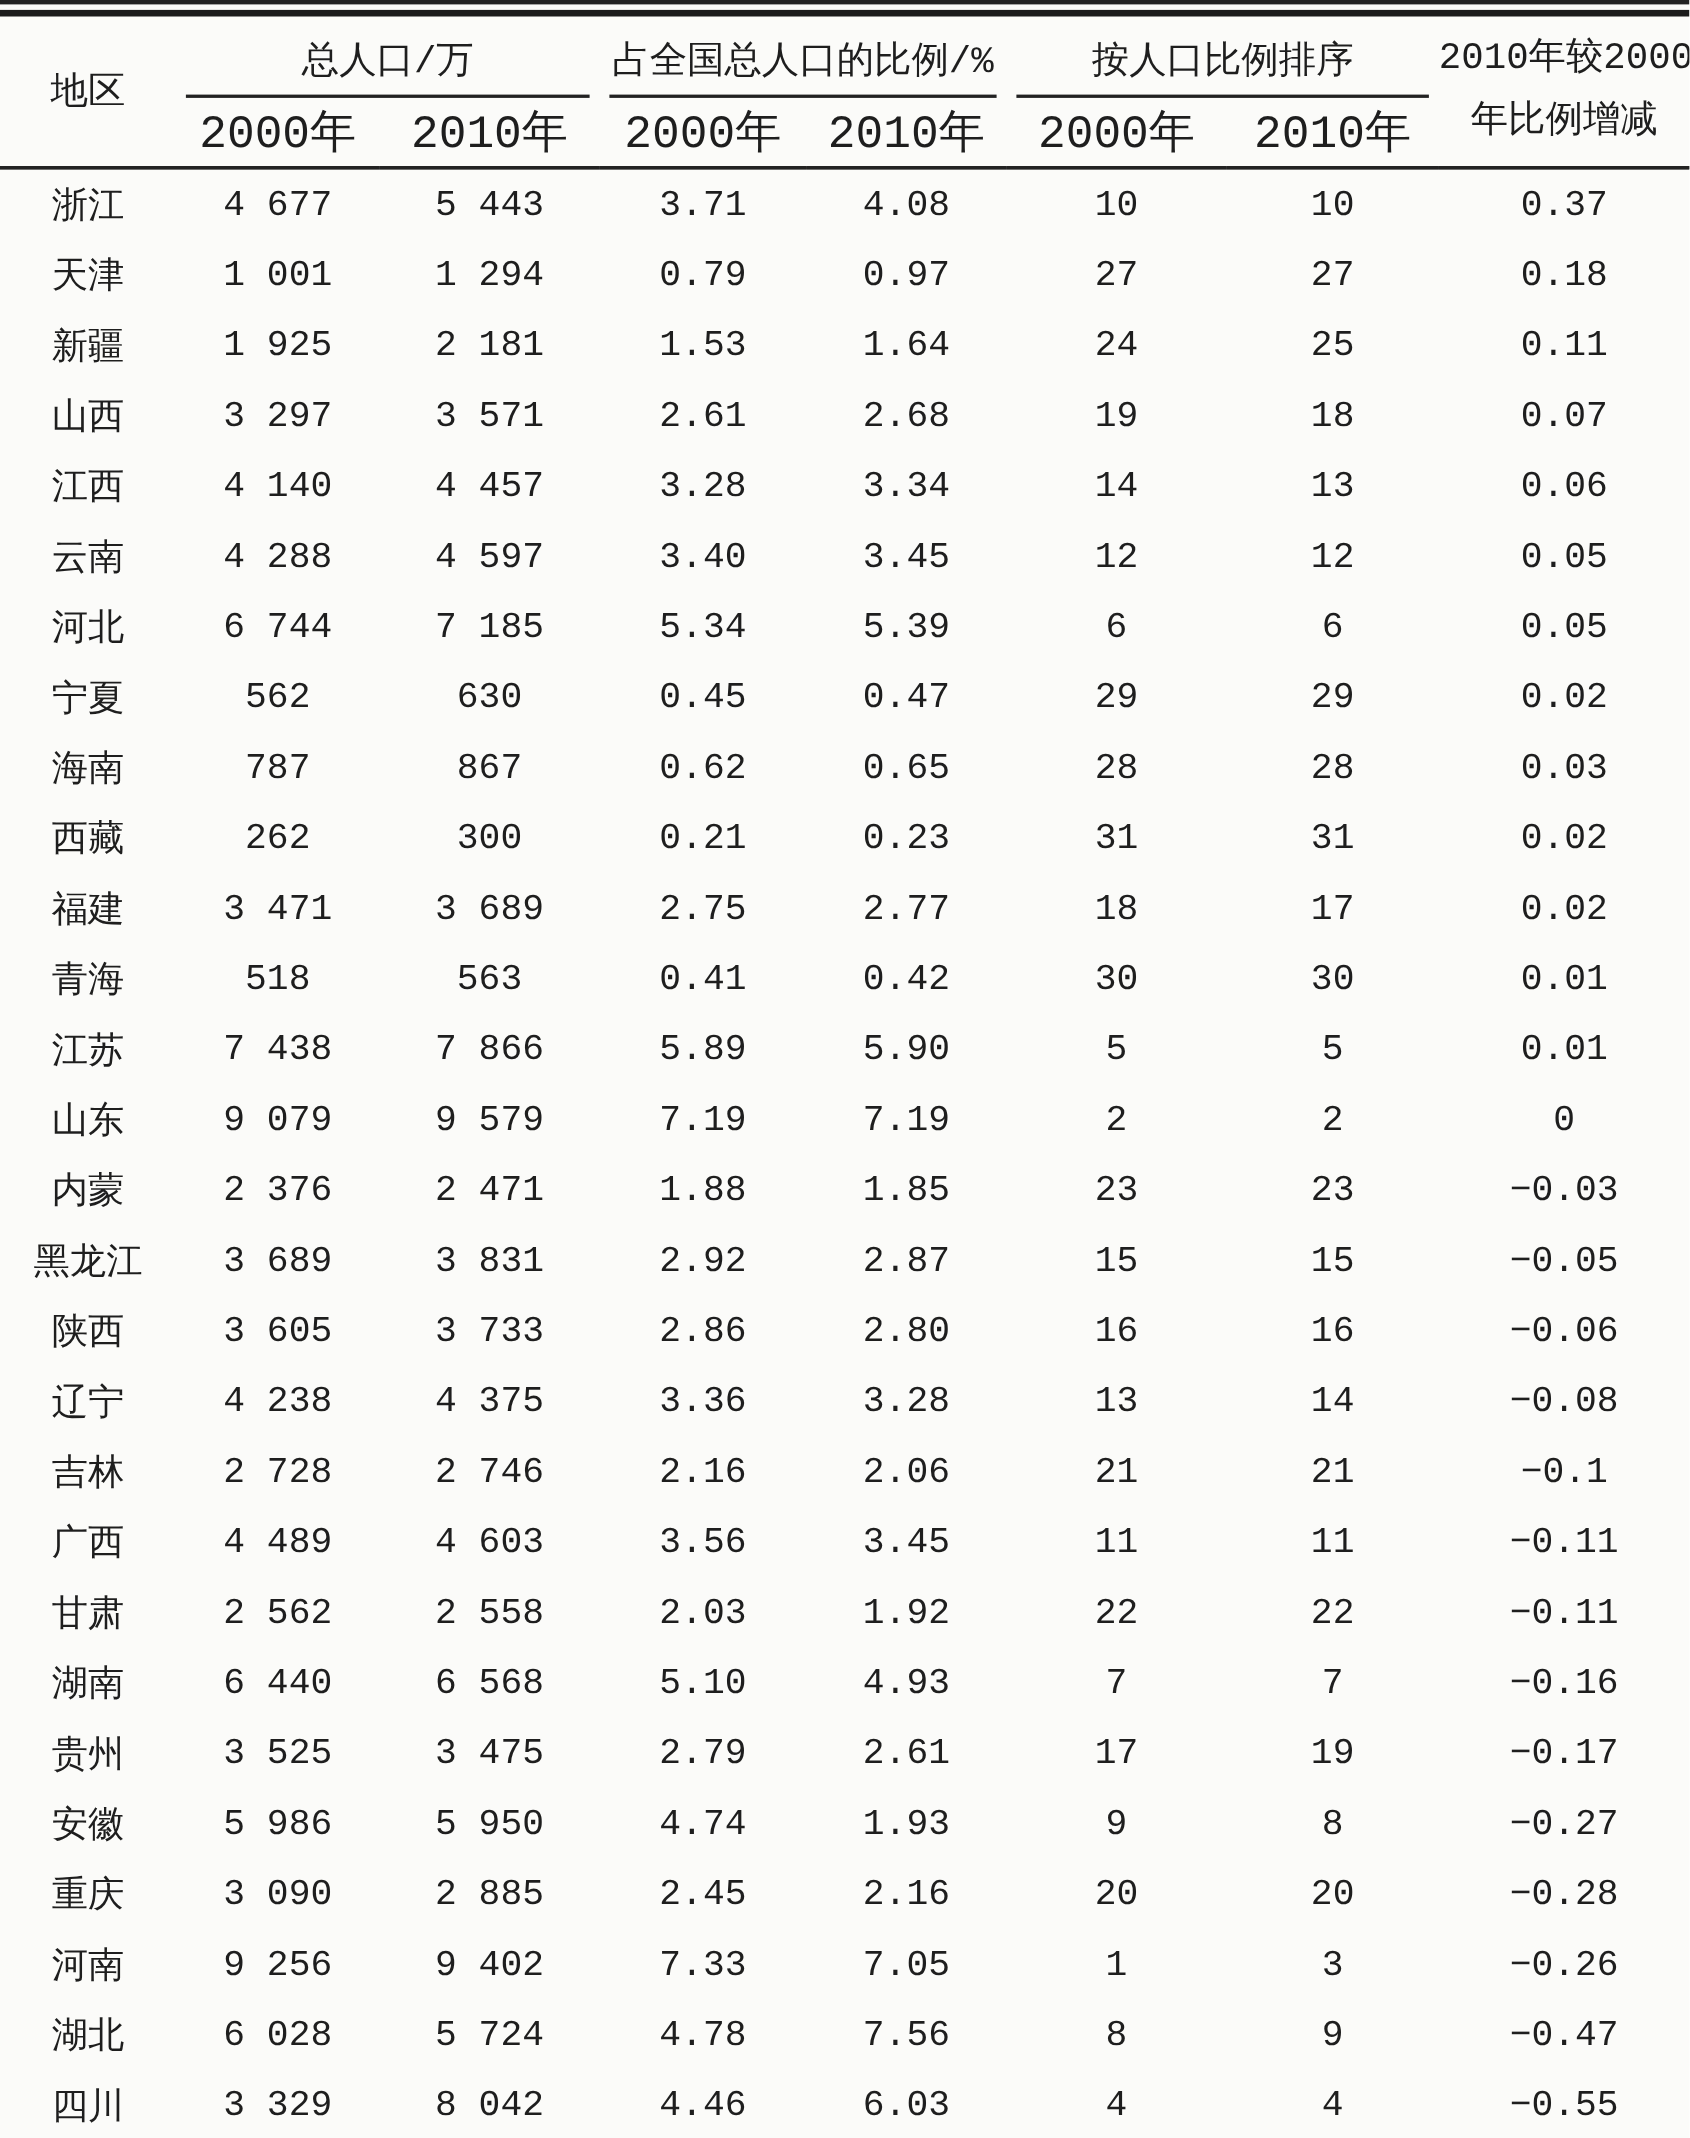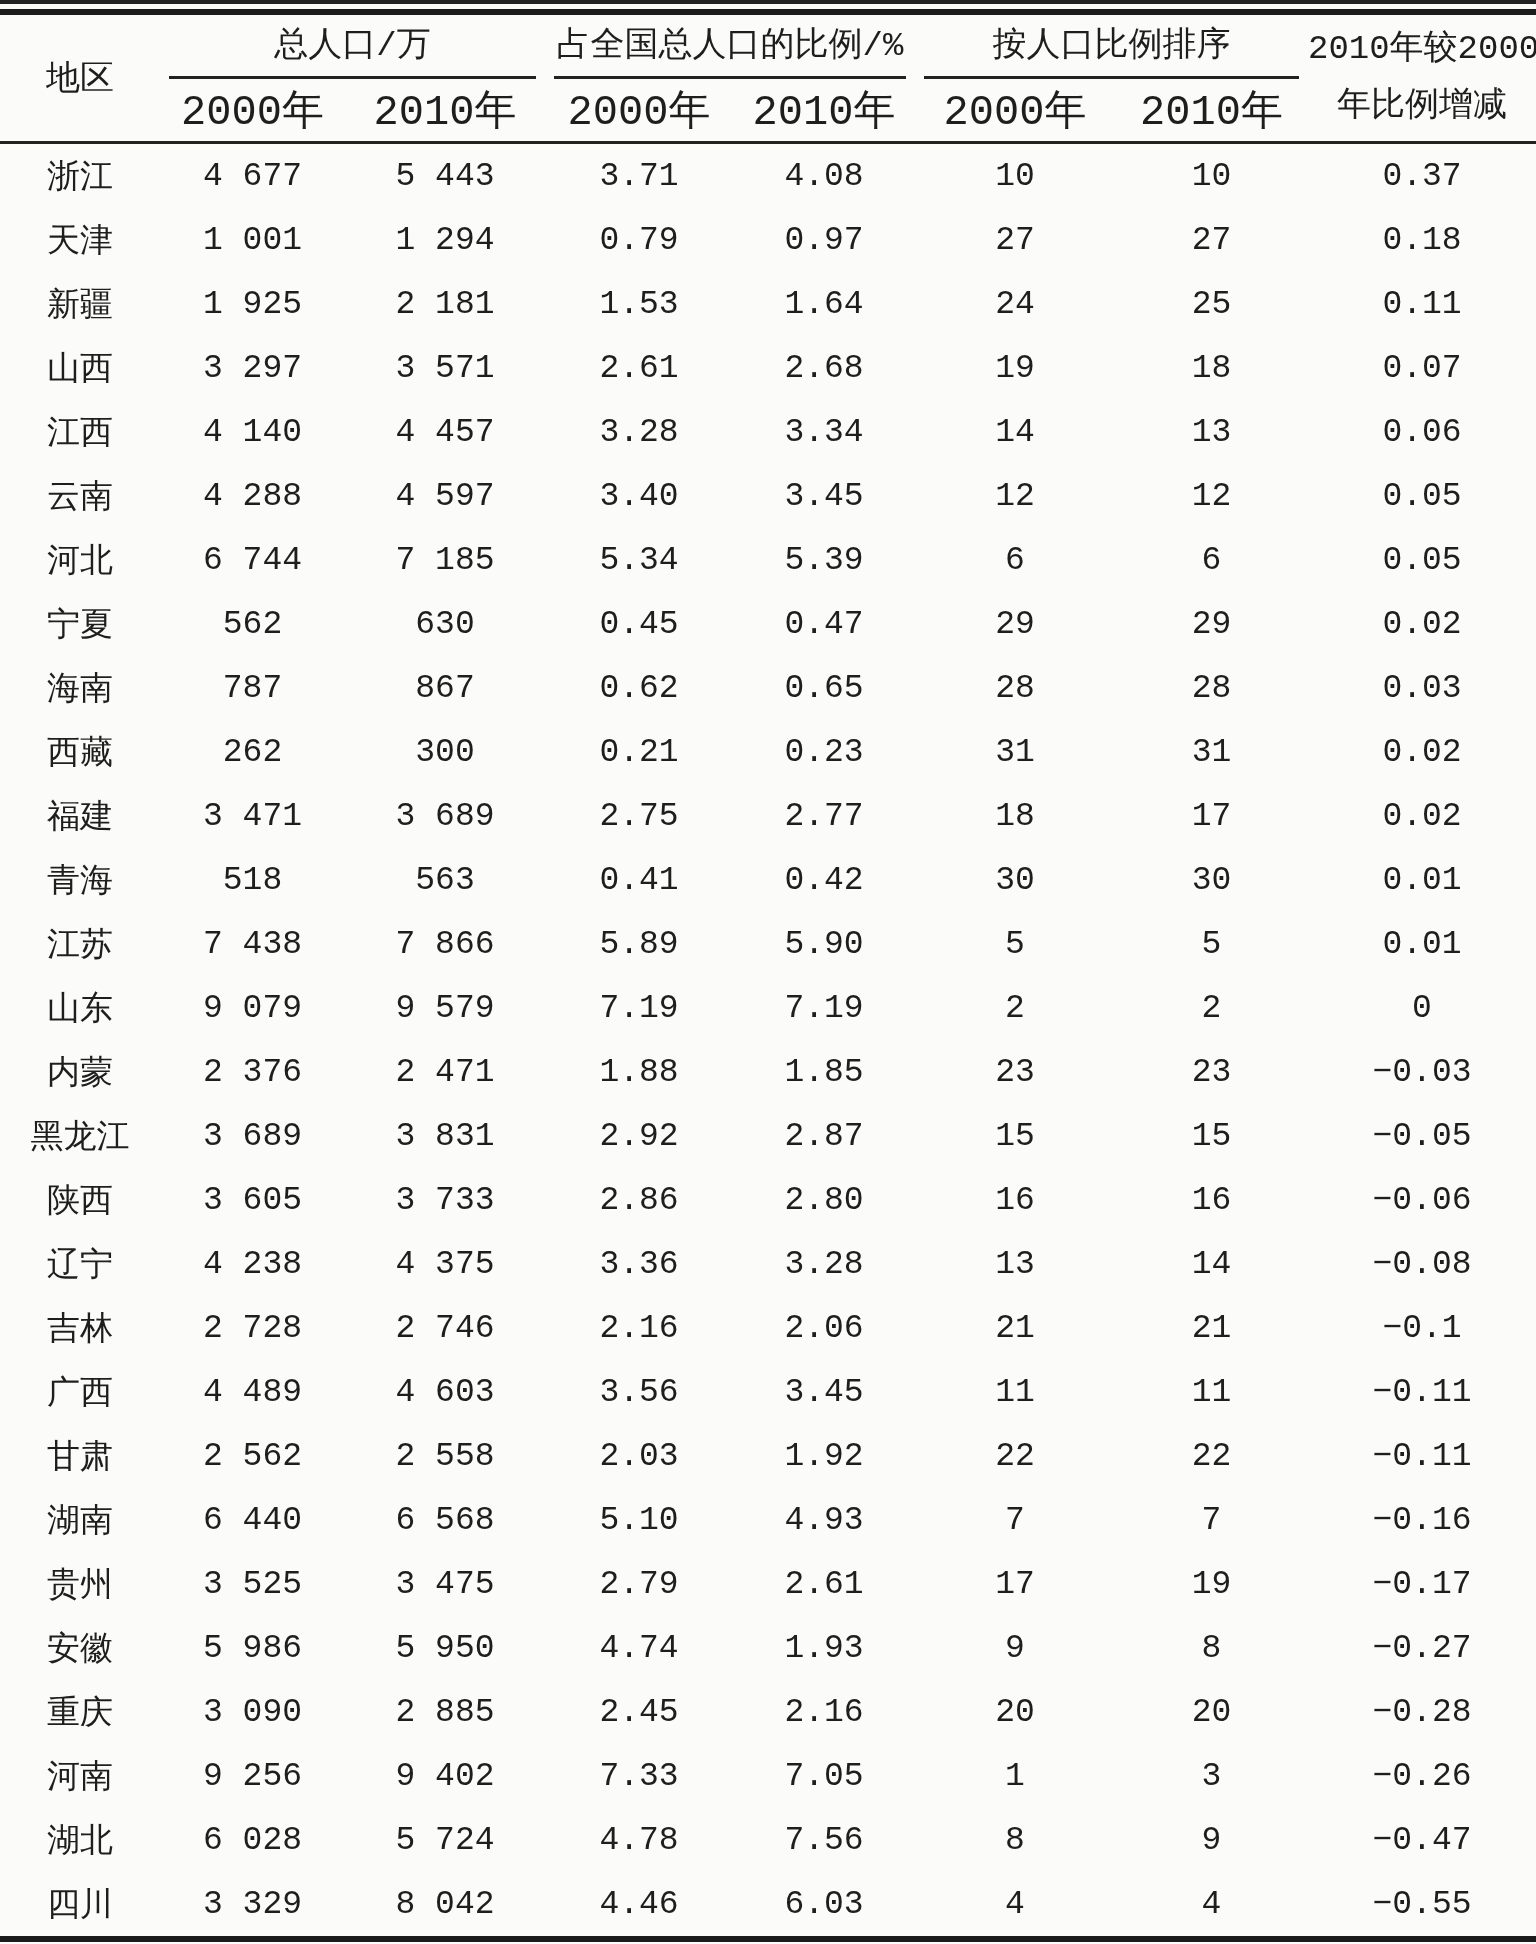--- a/index.html
+++ b/index.html
@@ -40,21 +40,21 @@
   tr.group-row th { height: 55px; font-size: 34px; }
   tr.year-row th  { height: 62px; font-size: 42px; }
   th.corner {
     font-size: 34px;
     border-bottom: 3px solid #222;
   }
   th.group { vertical-align: bottom; }
   th.group .grp {
     display: block;
     margin: 0 9px;
-    padding: 6px 0 9px 0;
+    padding: 16px 0 9px 0;
     border-bottom: 3px solid #222;
   }
   tr.year-row th { border-bottom: 3px solid #222; }
   th.lastcol {
     font-size: 34px;
     line-height: 57px;
     border-bottom: 3px solid #222;
     margin-top: 11px;
   }
   table.pop td {

